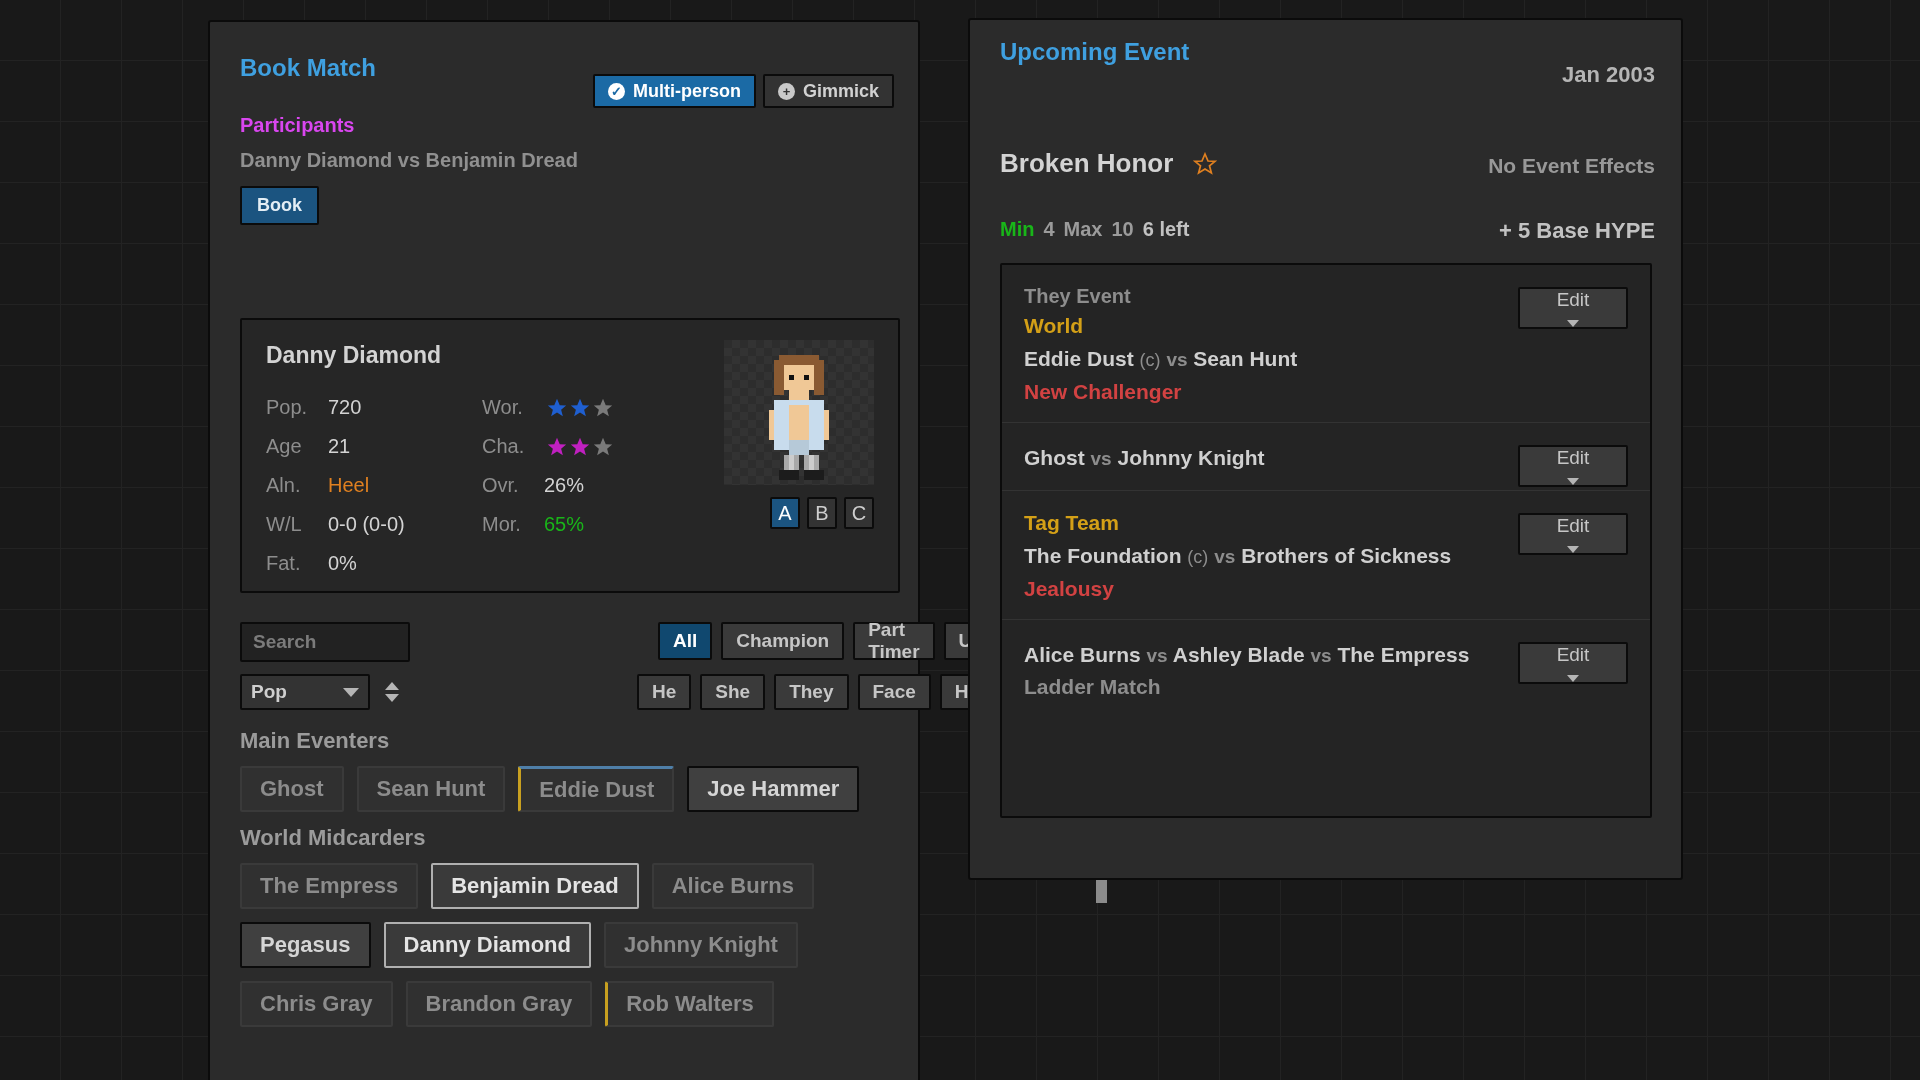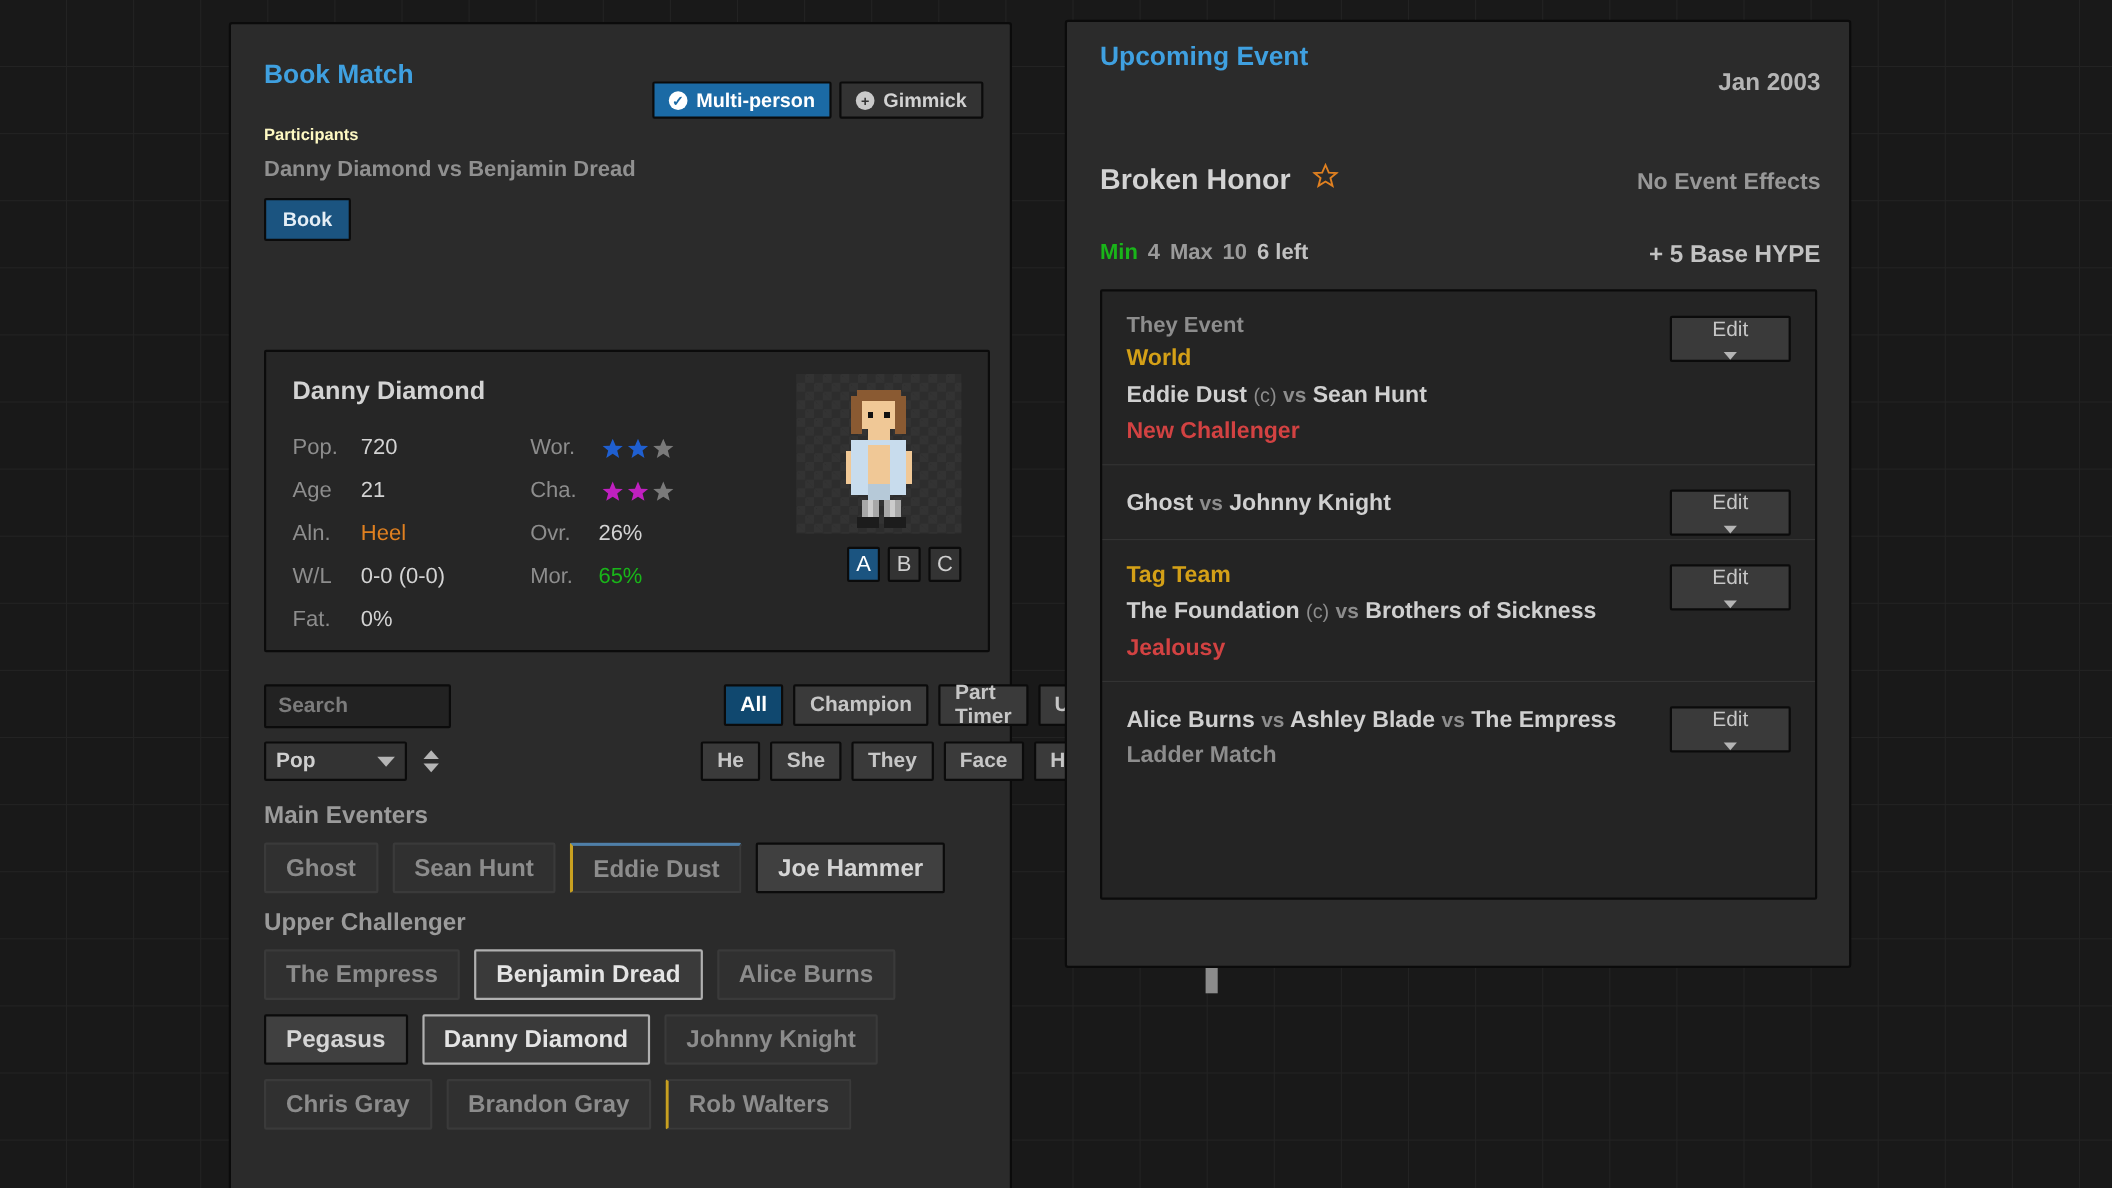--- a/index.html
+++ b/index.html
@@ -58,21 +58,21 @@
   .glyph-circle {
     width: 17px; height: 17px; border-radius: 50%;
     background: #ffffff; color: #1b6aa5;
     display: flex; align-items: center; justify-content: center;
     font-size: 13px; font-weight: bold; line-height: 1;
   }
   .hdr-btn:not(.active) .glyph-circle { background: #c9c9c9; color: #333333; }
 
   
   #participants { padding: 18px 0 0 30px; }
-  .sec-label { color: #fef9c3; font-size: 15px; font-weight: bold; }
+  .sec-label { color: #d946ef; font-size: 20px; font-weight: bold; }
   #participants-list {
     color: #909090; font-size: 20px; font-weight: bold;
     margin-top: 12px;
   }
   #book-button {
     margin-top: 14px;
     display: inline-block;
     padding: 7px 15px;
     background: #1b5480;
     border: 2px solid #0b0b0b;
@@ -237,21 +237,21 @@
   }
 
   
   #right-head { position: relative; padding: 18px 0 0 30px; height: 80px; }
   #event-date {
     position: absolute; right: 26px; top: 42px;
     color: #b5b5b5; font-size: 22px; font-weight: bold;
   }
   #event-name-row {
     position: absolute; left: 30px; top: 128px;
-    display: flex; gap: 20px;
+    display: flex; align-items: center; gap: 20px;
   }
   #event-name { color: #d3d3d3; font-size: 26px; font-weight: bold; }
   #event-effects {
     position: absolute; right: 26px; top: 134px;
     color: #989898; font-size: 21px; font-weight: bold;
   }
   #event-meta {
     position: absolute; left: 30px; top: 198px;
     display: flex; align-items: baseline; gap: 9px;
     font-size: 20px; font-weight: bold;
@@ -467,21 +467,21 @@
   </div>
 
   <div id="roster">
       <div class="roster-group-label">Main Eventers</div>
       <div class="roster-row">
         <div class="roster-btn">Ghost</div>
         <div class="roster-btn">Sean Hunt</div>
         <div class="roster-btn champion hasmatch">Eddie Dust</div>
         <div class="roster-btn booked">Joe Hammer</div>
       </div>
-      <div class="roster-group-label">Upper Challenger</div>
+      <div class="roster-group-label">World Midcarders</div>
       <div class="roster-row">
         <div class="roster-btn">The Empress</div>
         <div class="roster-btn selected">Benjamin Dread</div>
         <div class="roster-btn">Alice Burns</div>
       </div>
       <div class="roster-row">
         <div class="roster-btn booked">Pegasus</div>
         <div class="roster-btn selected">Danny Diamond</div>
         <div class="roster-btn">Johnny Knight</div>
       </div>

